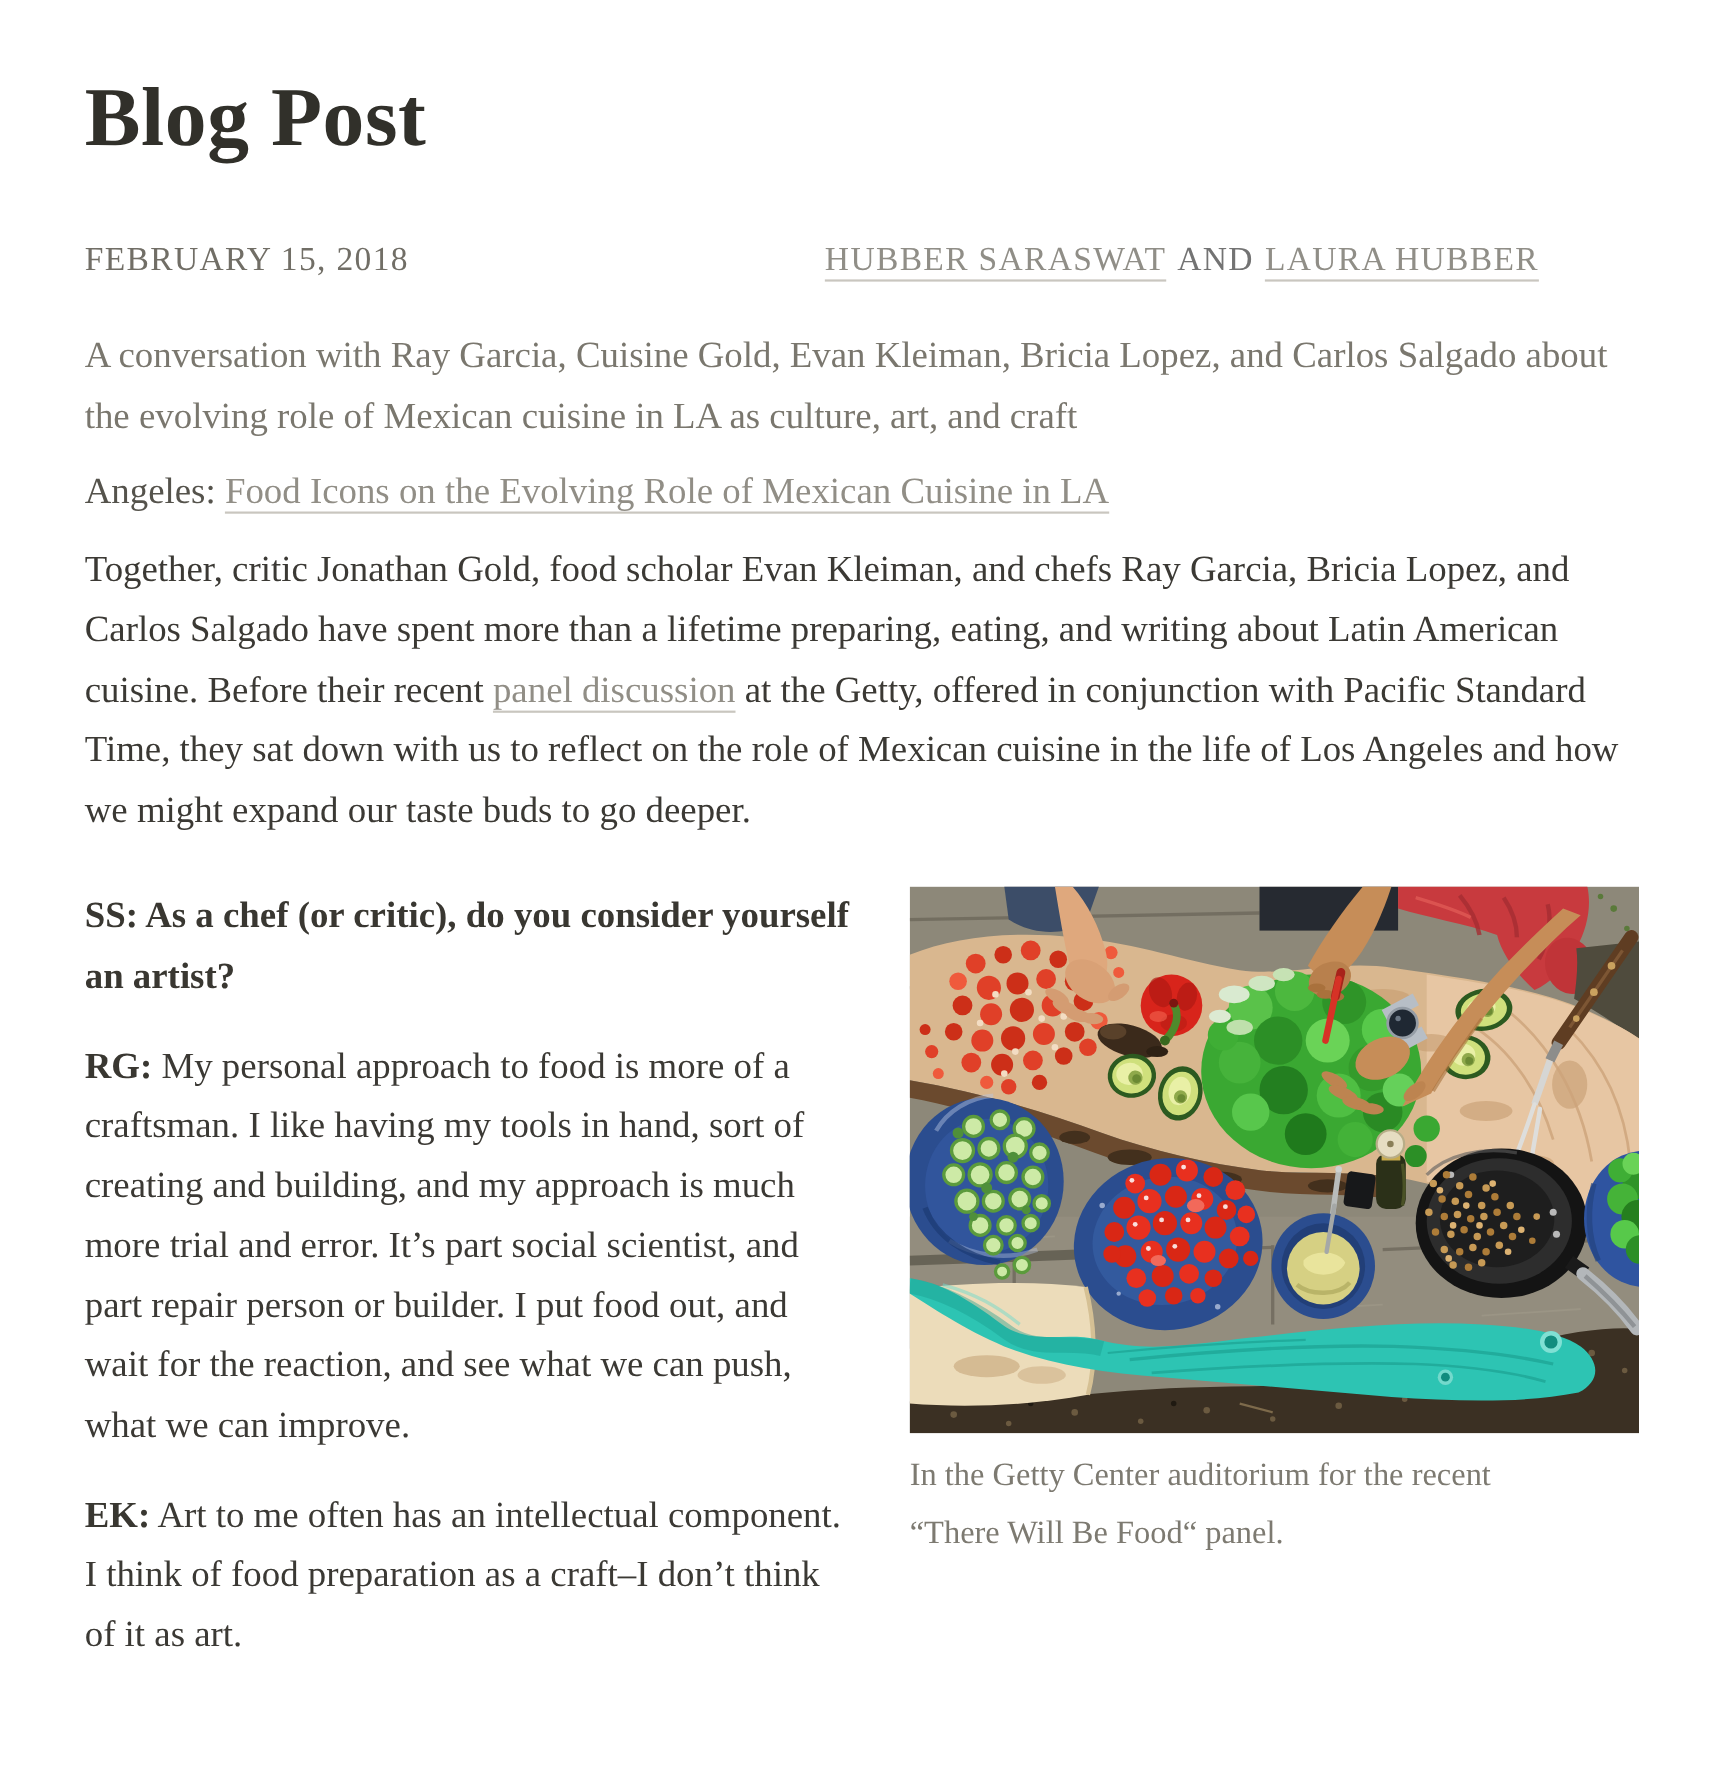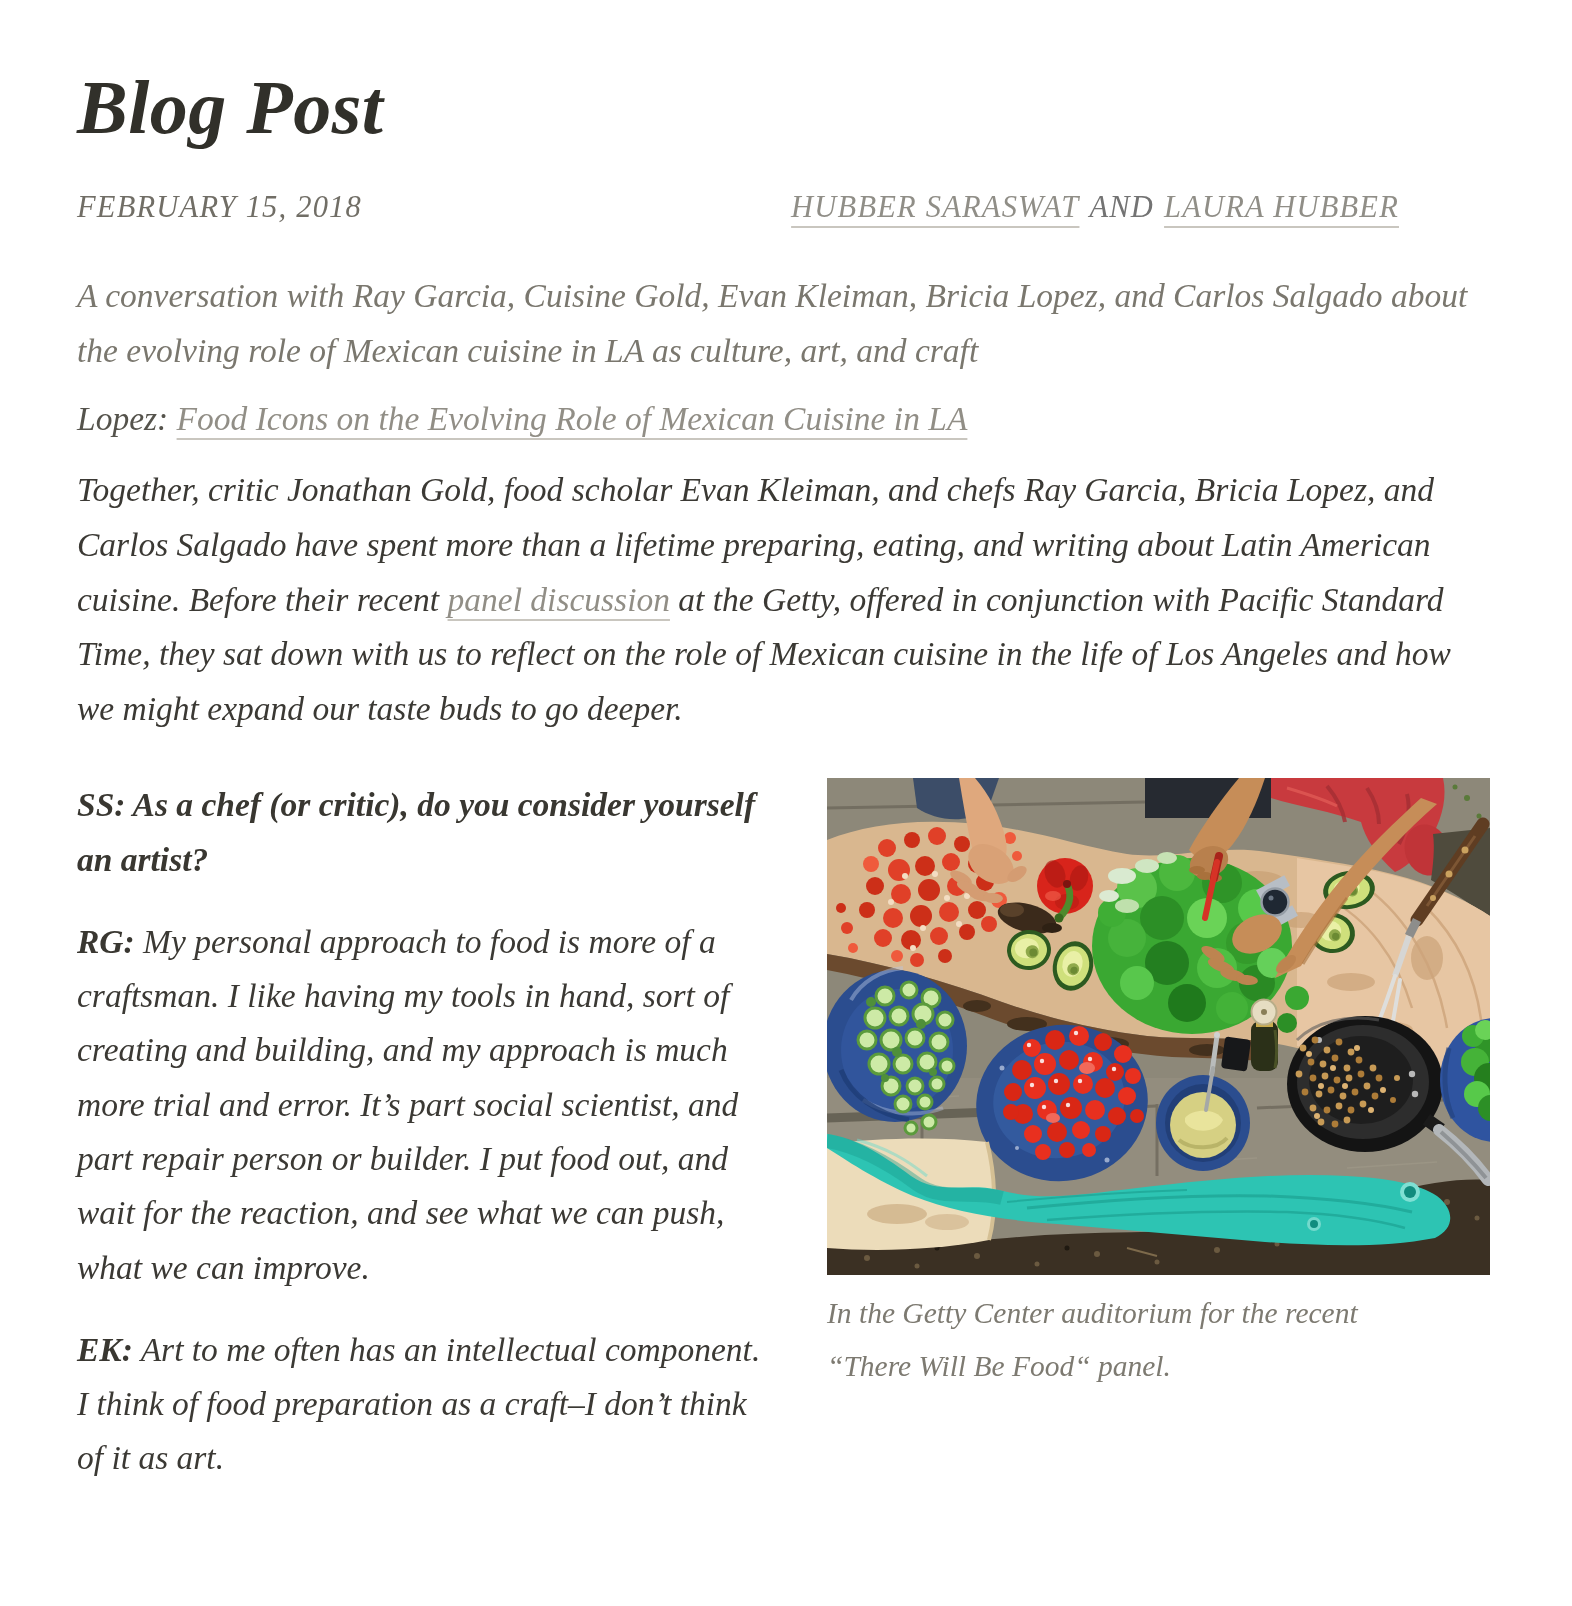--- a/index.html
+++ b/index.html
@@ -1,28 +1,28 @@
 <!DOCTYPE html>
 <html><head>
 <meta charset="utf-8">
 <style>
   html,body{margin:0;padding:0;background:#ffffff;}
   body{
     width:1572px;height:1606px;overflow:hidden;
     font-family:"Liberation Serif","DejaVu Serif",serif;
     color:#3b3934;
   }
-  .page{padding:50px 77px 0 77px;font-style:italic;}
+  .page{padding:50px 77px 0 77px;}
   h1.title{
     font-size:76px;line-height:1.1;font-weight:700;
     color:#31302a;margin:16px 0 0 0;letter-spacing:.5px;
   }
   .meta{
     display:flex;justify-content:space-between;align-items:baseline;
-    margin-top:40px;font-size:30.5px;
+    margin-top:68px;font-size:30.5px;
   }
   .date{color:#716e66;letter-spacing:1.2px;}
   .byline{margin-right:96px;letter-spacing:1.2px;color:#8f8d86;}
   .byline a{
     color:#908e87;text-decoration:underline;
     text-decoration-color:#c9c6bf;text-decoration-thickness:2px;
     text-underline-offset:9px;
   }
   .and{color:#737373;margin:0 10px;}
   p.lede{margin:44px 0 0 0;font-size:33.5px;line-height:1.64;color:#7a776e;}
@@ -55,21 +55,21 @@
 
   <div class="meta">
     <span class="date">FEBRUARY 15, 2018</span>
     <span class="byline">
       <a href="#">HUBBER SARASWAT</a><span class="and">AND</span><a href="#">LAURA HUBBER</a>
     </span>
   </div>
 
   <p class="lede">A conversation with Ray Garcia, Cuisine Gold, Evan Kleiman, Bricia Lopez, and Carlos Salgado about the evolving role of Mexican cuisine in LA as culture, art, and craft</p>
 
-  <p class="source"><span class="source-label">Lopez: </span><a href="#" class="textlink">Food Icons on the Evolving Role of Mexican Cuisine in LA</a></p>
+  <p class="source"><span class="source-label">Angeles: </span><a href="#" class="textlink">Food Icons on the Evolving Role of Mexican Cuisine in LA</a></p>
 
   <p class="intro"><span>Together, critic Jonathan Gold, food scholar Evan Kleiman, and chefs Ray Garcia, Bricia Lopez, and Carlos Salgado have spent more than a lifetime preparing, eating, and writing about Latin American cuisine. Before their recent </span><a href="#" class="textlink">panel discussion</a><span> at the Getty, offered in conjunction with Pacific Standard Time, they sat down with us to reflect on the role of Mexican cuisine in the life of Los Angeles and how we might expand our taste buds to go deeper.</span></p>
 
   <div class="columns">
 
     <div class="col-left">
       <p><strong>SS:</strong><strong> As a chef (or critic), do you consider yourself an artist?</strong></p>
       <p><strong>RG:</strong><span> My personal approach to food is more of a craftsman. I like having my tools in hand, sort of creating and building, and my approach is much more trial and error. It’s part social scientist, and part repair person or builder. I put food out, and wait for the reaction, and see what we can push, what we can improve.</span></p>
       <p><strong>EK:</strong><span> Art to me often has an intellectual component. I think of food preparation as a craft–I don’t think of it as art.</span></p>
     </div>

